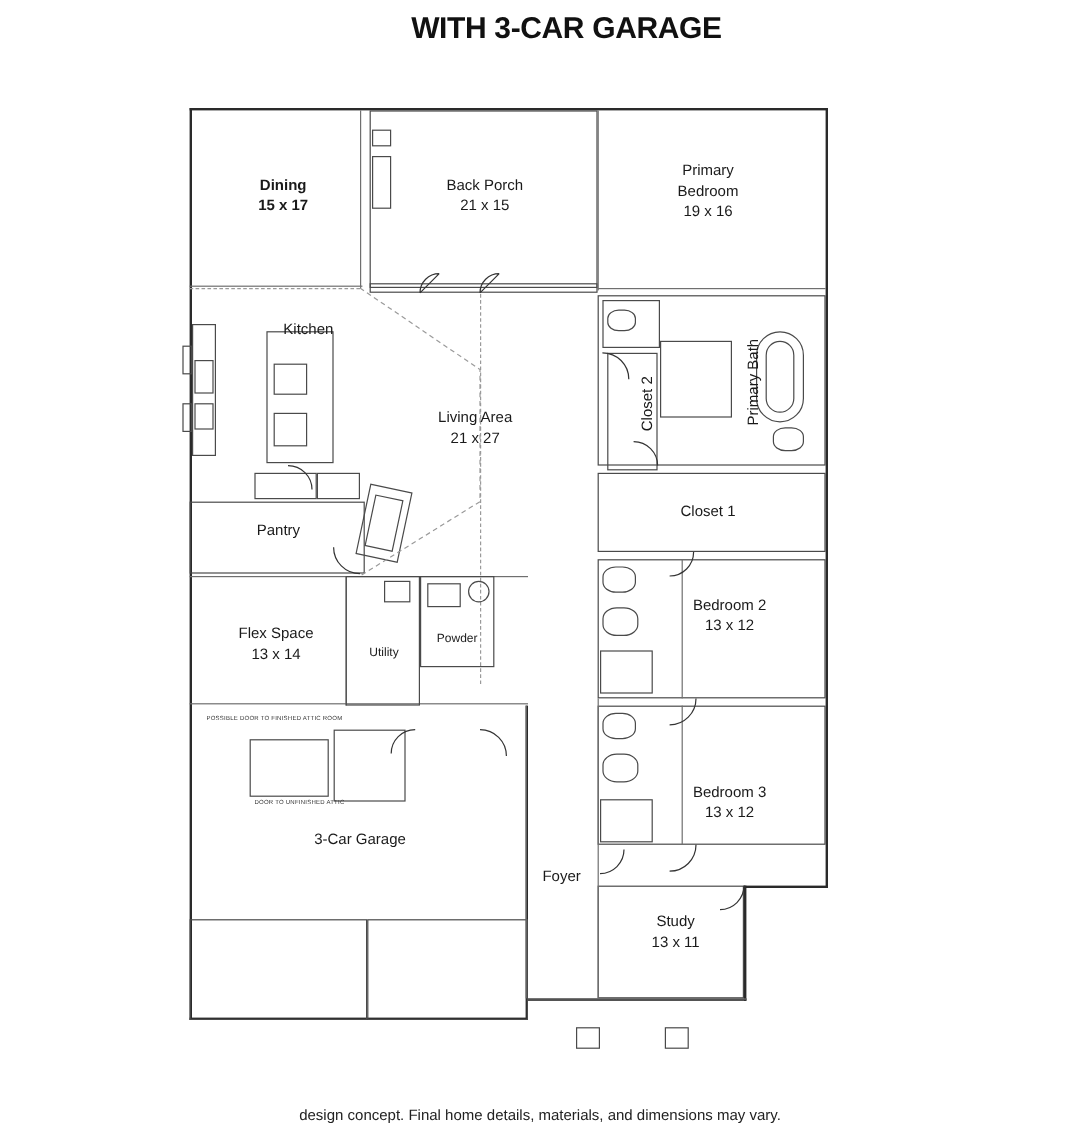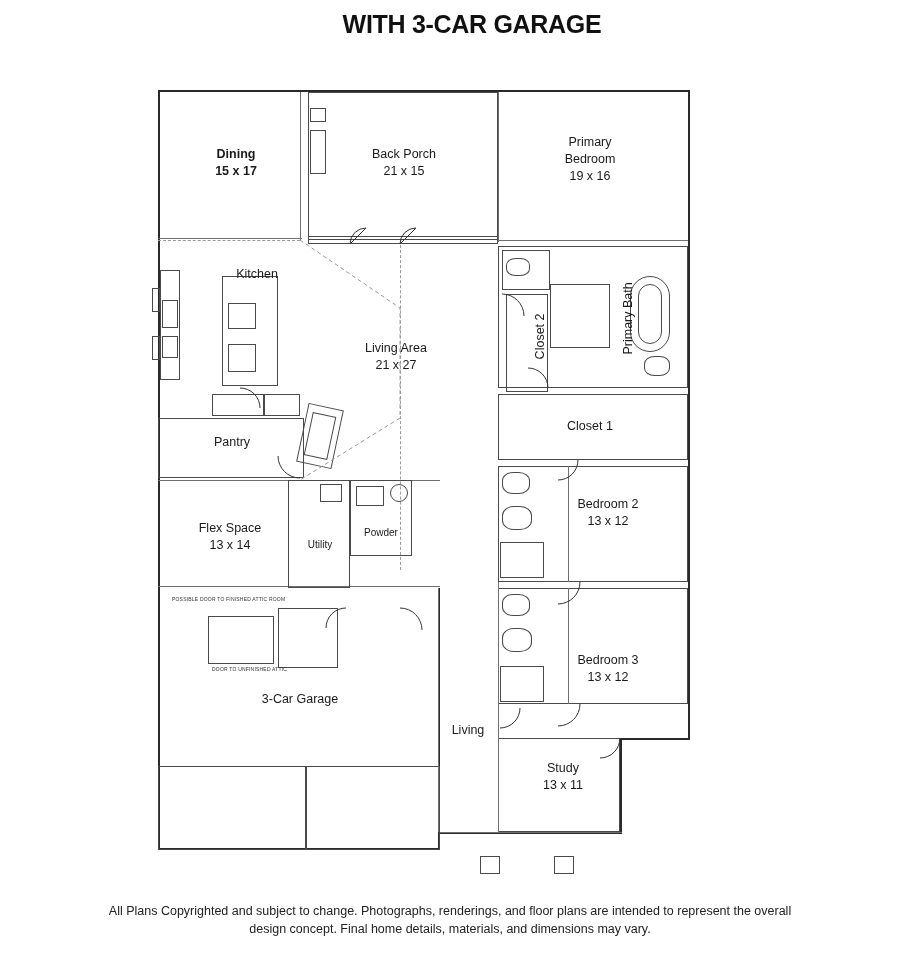--- a/index.html
+++ b/index.html
@@ -241,34 +241,33 @@
   <div class="lbl" style="left:410px;top:564px;width:96px;">
     <span>Bedroom 3</span>
     <span class="dim">13 x 12</span>
   </div>
 
   <div class="lbl" style="left:96px;top:603px;width:108px;">
     <span>3-Car Garage</span>
   </div>
 
   <div class="lbl" style="left:288px;top:634px;width:60px;">
-    <span>Living</span>
+    <span>Foyer</span>
   </div>
 
   <div class="lbl" style="left:368px;top:672px;width:90px;">
     <span>Study</span>
     <span class="dim">13 x 11</span>
   </div>
 
   <div class="lbl tiny" style="left:22px;top:508px;width:140px;text-align:left;">
     <span>POSSIBLE DOOR TO FINISHED ATTIC ROOM</span>
   </div>
 
   <div class="lbl tiny" style="left:62px;top:578px;width:120px;text-align:left;">
     <span>DOOR TO UNFINISHED ATTIC</span>
   </div>
 
 </div>
 
 <div class="footer">
-  <div>All Plans Copyrighted and subject to change. Photographs, renderings, and floor plans are intended to represent the overall</div>
   <div>design concept. Final home details, materials, and dimensions may vary.</div>
 </div>
 
 </body></html>

